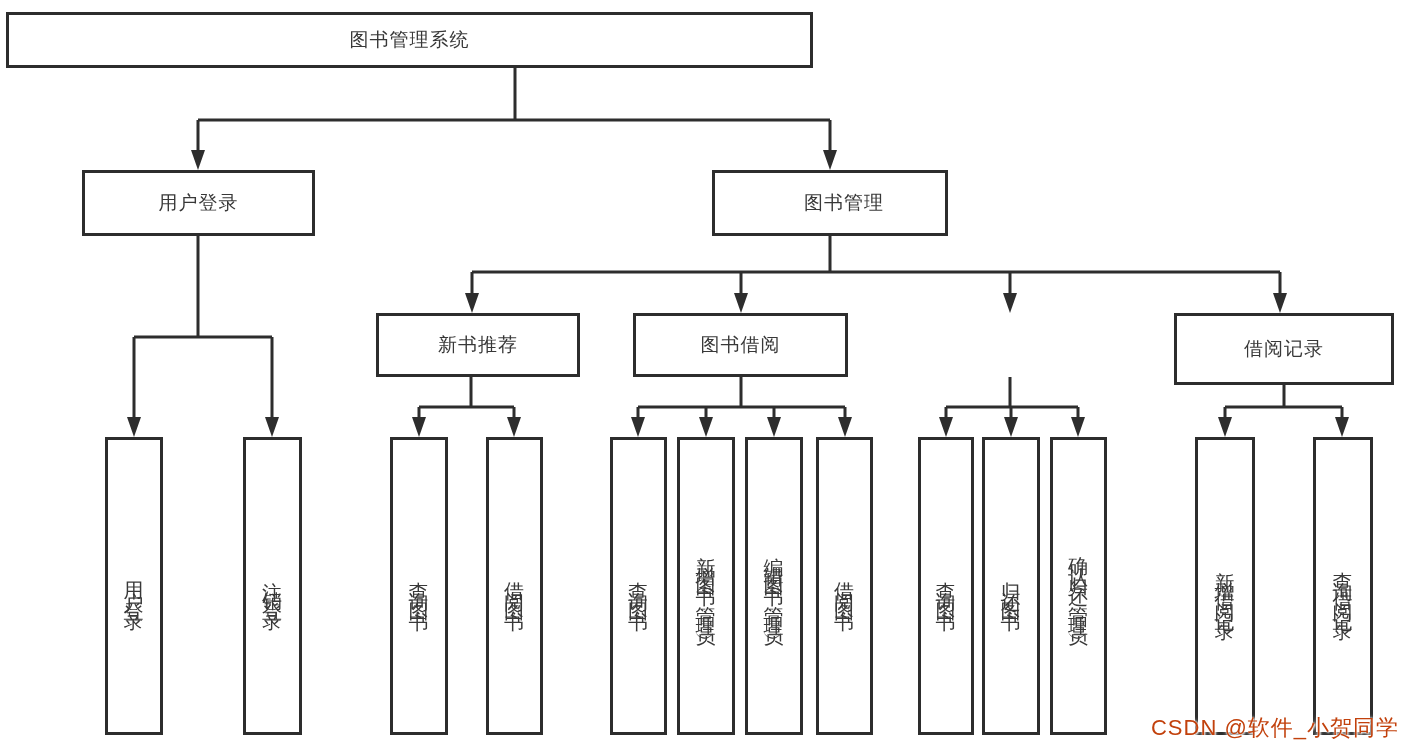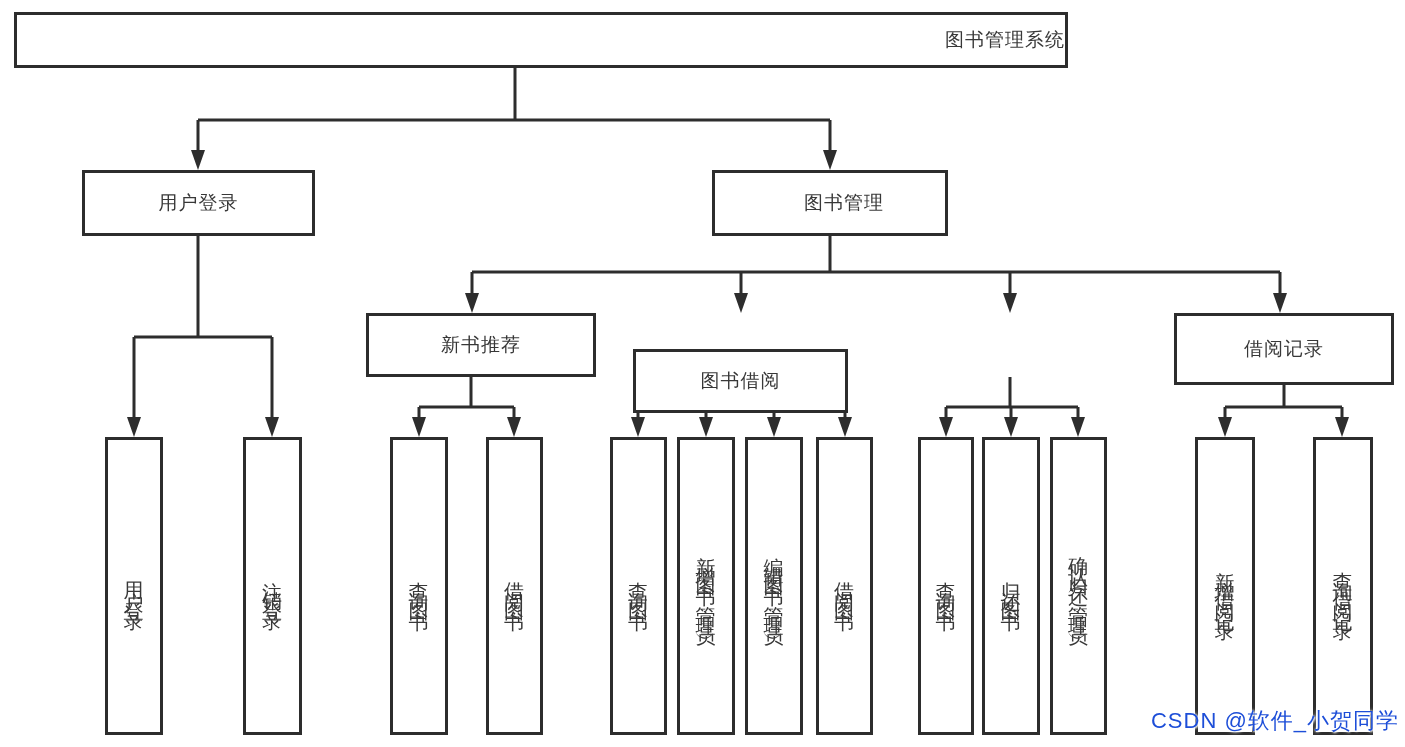--- a/index.html
+++ b/index.html
@@ -39,23 +39,23 @@
   .node.v {
     writing-mode: vertical-rl;
     text-orientation: mixed;
     font-size: 20px;
     letter-spacing: 10px;
     line-height: 1;
   }
   .watermark {
     position: absolute;
     right: 6px;
-    bottom: 11px;
+    bottom: 4px;
     font-size: 22px;
-    color: #1d4ed8;
+    color: #c2410c;
     letter-spacing: 1px;
     text-shadow: 0 0 2px #ffffff, 0 0 4px #ffffff, 1px 1px 2px #ffffff;
     z-index: 3;
     white-space: nowrap;
   }
 </style>
 </head>
 <body>
 
 <div class="canvas">
@@ -93,35 +93,35 @@
       <polygon points="774,437 767,417 781,417"></polygon>
       <polygon points="845,437 838,417 852,417"></polygon>
       <polygon points="946,437 939,417 953,417"></polygon>
       <polygon points="1011,437 1004,417 1018,417"></polygon>
       <polygon points="1078,437 1071,417 1085,417"></polygon>
       <polygon points="1225,437 1218,417 1232,417"></polygon>
       <polygon points="1342,437 1335,417 1349,417"></polygon>
     </g>
   </svg>
 
-  <div class="node h" style="left:14px; top:12px; width:1054px; height:56px;justify-content:flex-end;">
+  <div class="node h" style="left:6px; top:12px; width:807px; height:56px;">
     <span>图书管理系统</span>
   </div>
 
   <div class="node h" style="left:82px; top:170px; width:233px; height:66px;">
     <span>用户登录</span>
   </div>
   <div class="node h" style="left:712px; top:170px; width:236px; height:66px;padding-left:28px;">
     <span>图书管理</span>
   </div>
 
-  <div class="node h" style="left:366px; top:313px; width:230px; height:64px;">
+  <div class="node h" style="left:376px; top:313px; width:204px; height:64px;">
     <span>新书推荐</span>
   </div>
-  <div class="node h" style="left:633px; top:313px; width:215px; height:64px;margin-top:36px;">
+  <div class="node h" style="left:633px; top:313px; width:215px; height:64px;">
     <span>图书借阅</span>
   </div>
   <div class="node h" style="left:1174px; top:313px; width:220px; height:72px;">
     <span>借阅记录</span>
   </div>
 
   <div class="node v" style="left:105px; top:437px; width:58px; height:298px;">
     <span>用户登录</span>
   </div>
   <div class="node v" style="left:243px; top:437px; width:59px; height:298px;">

